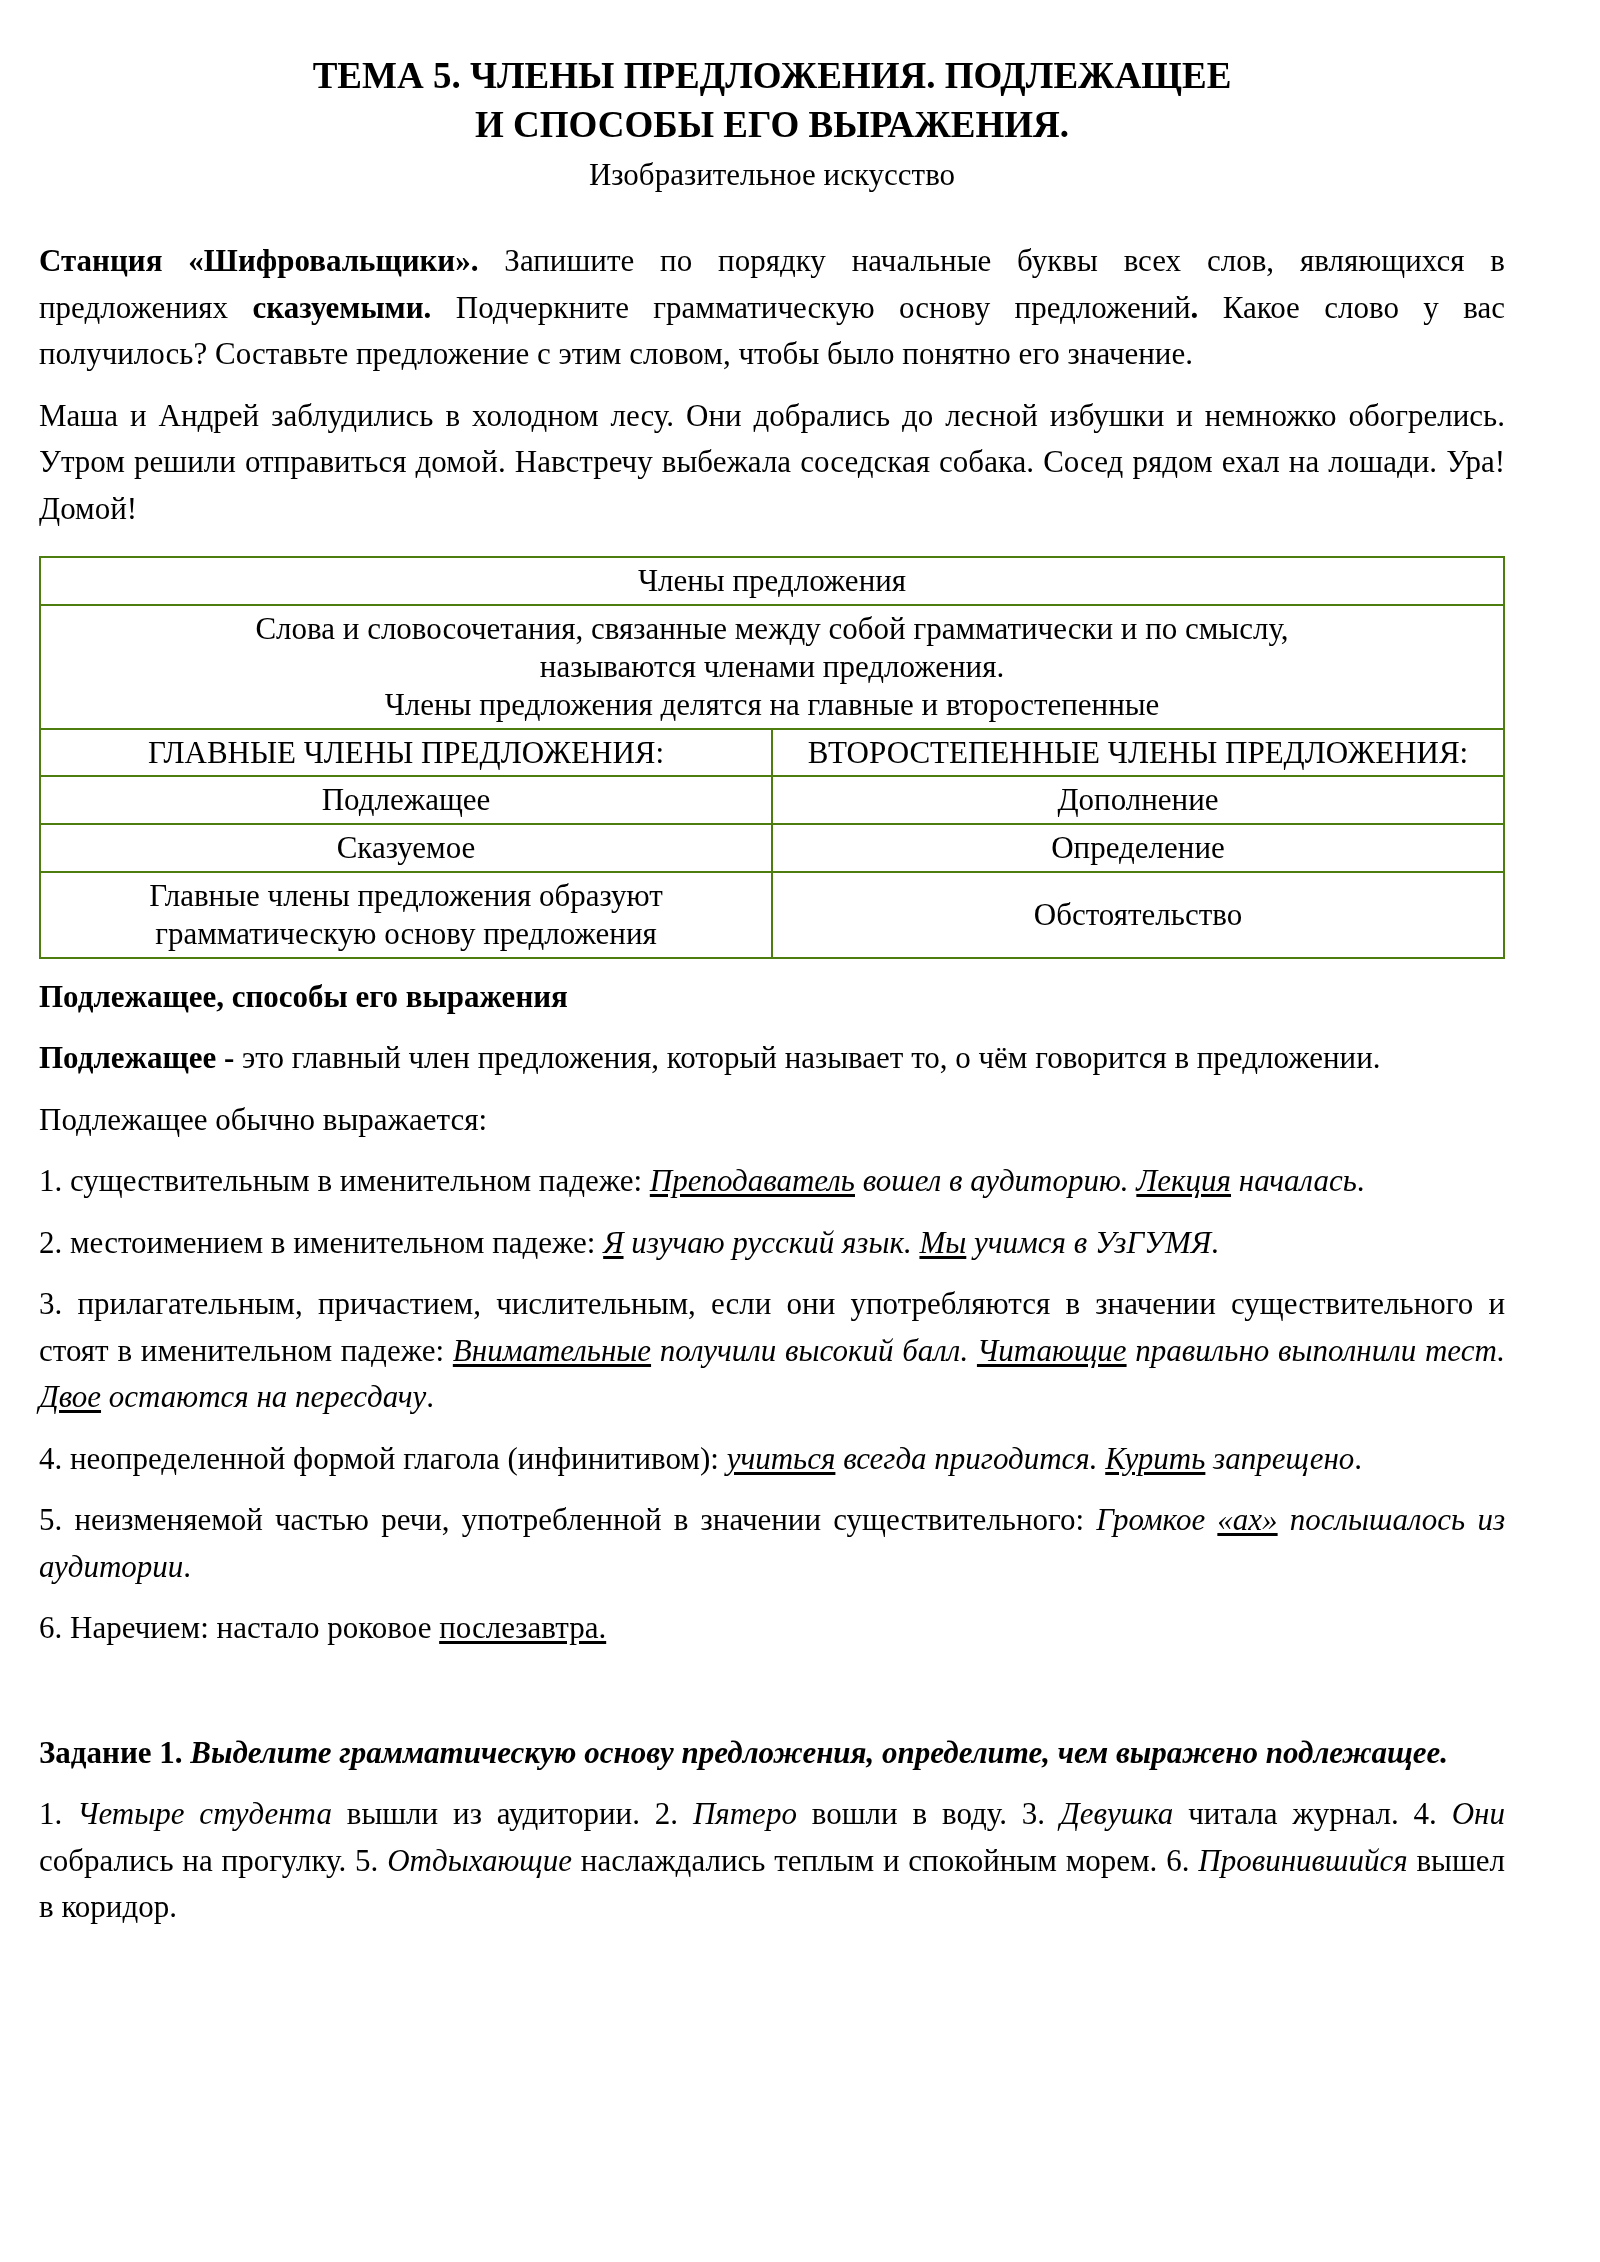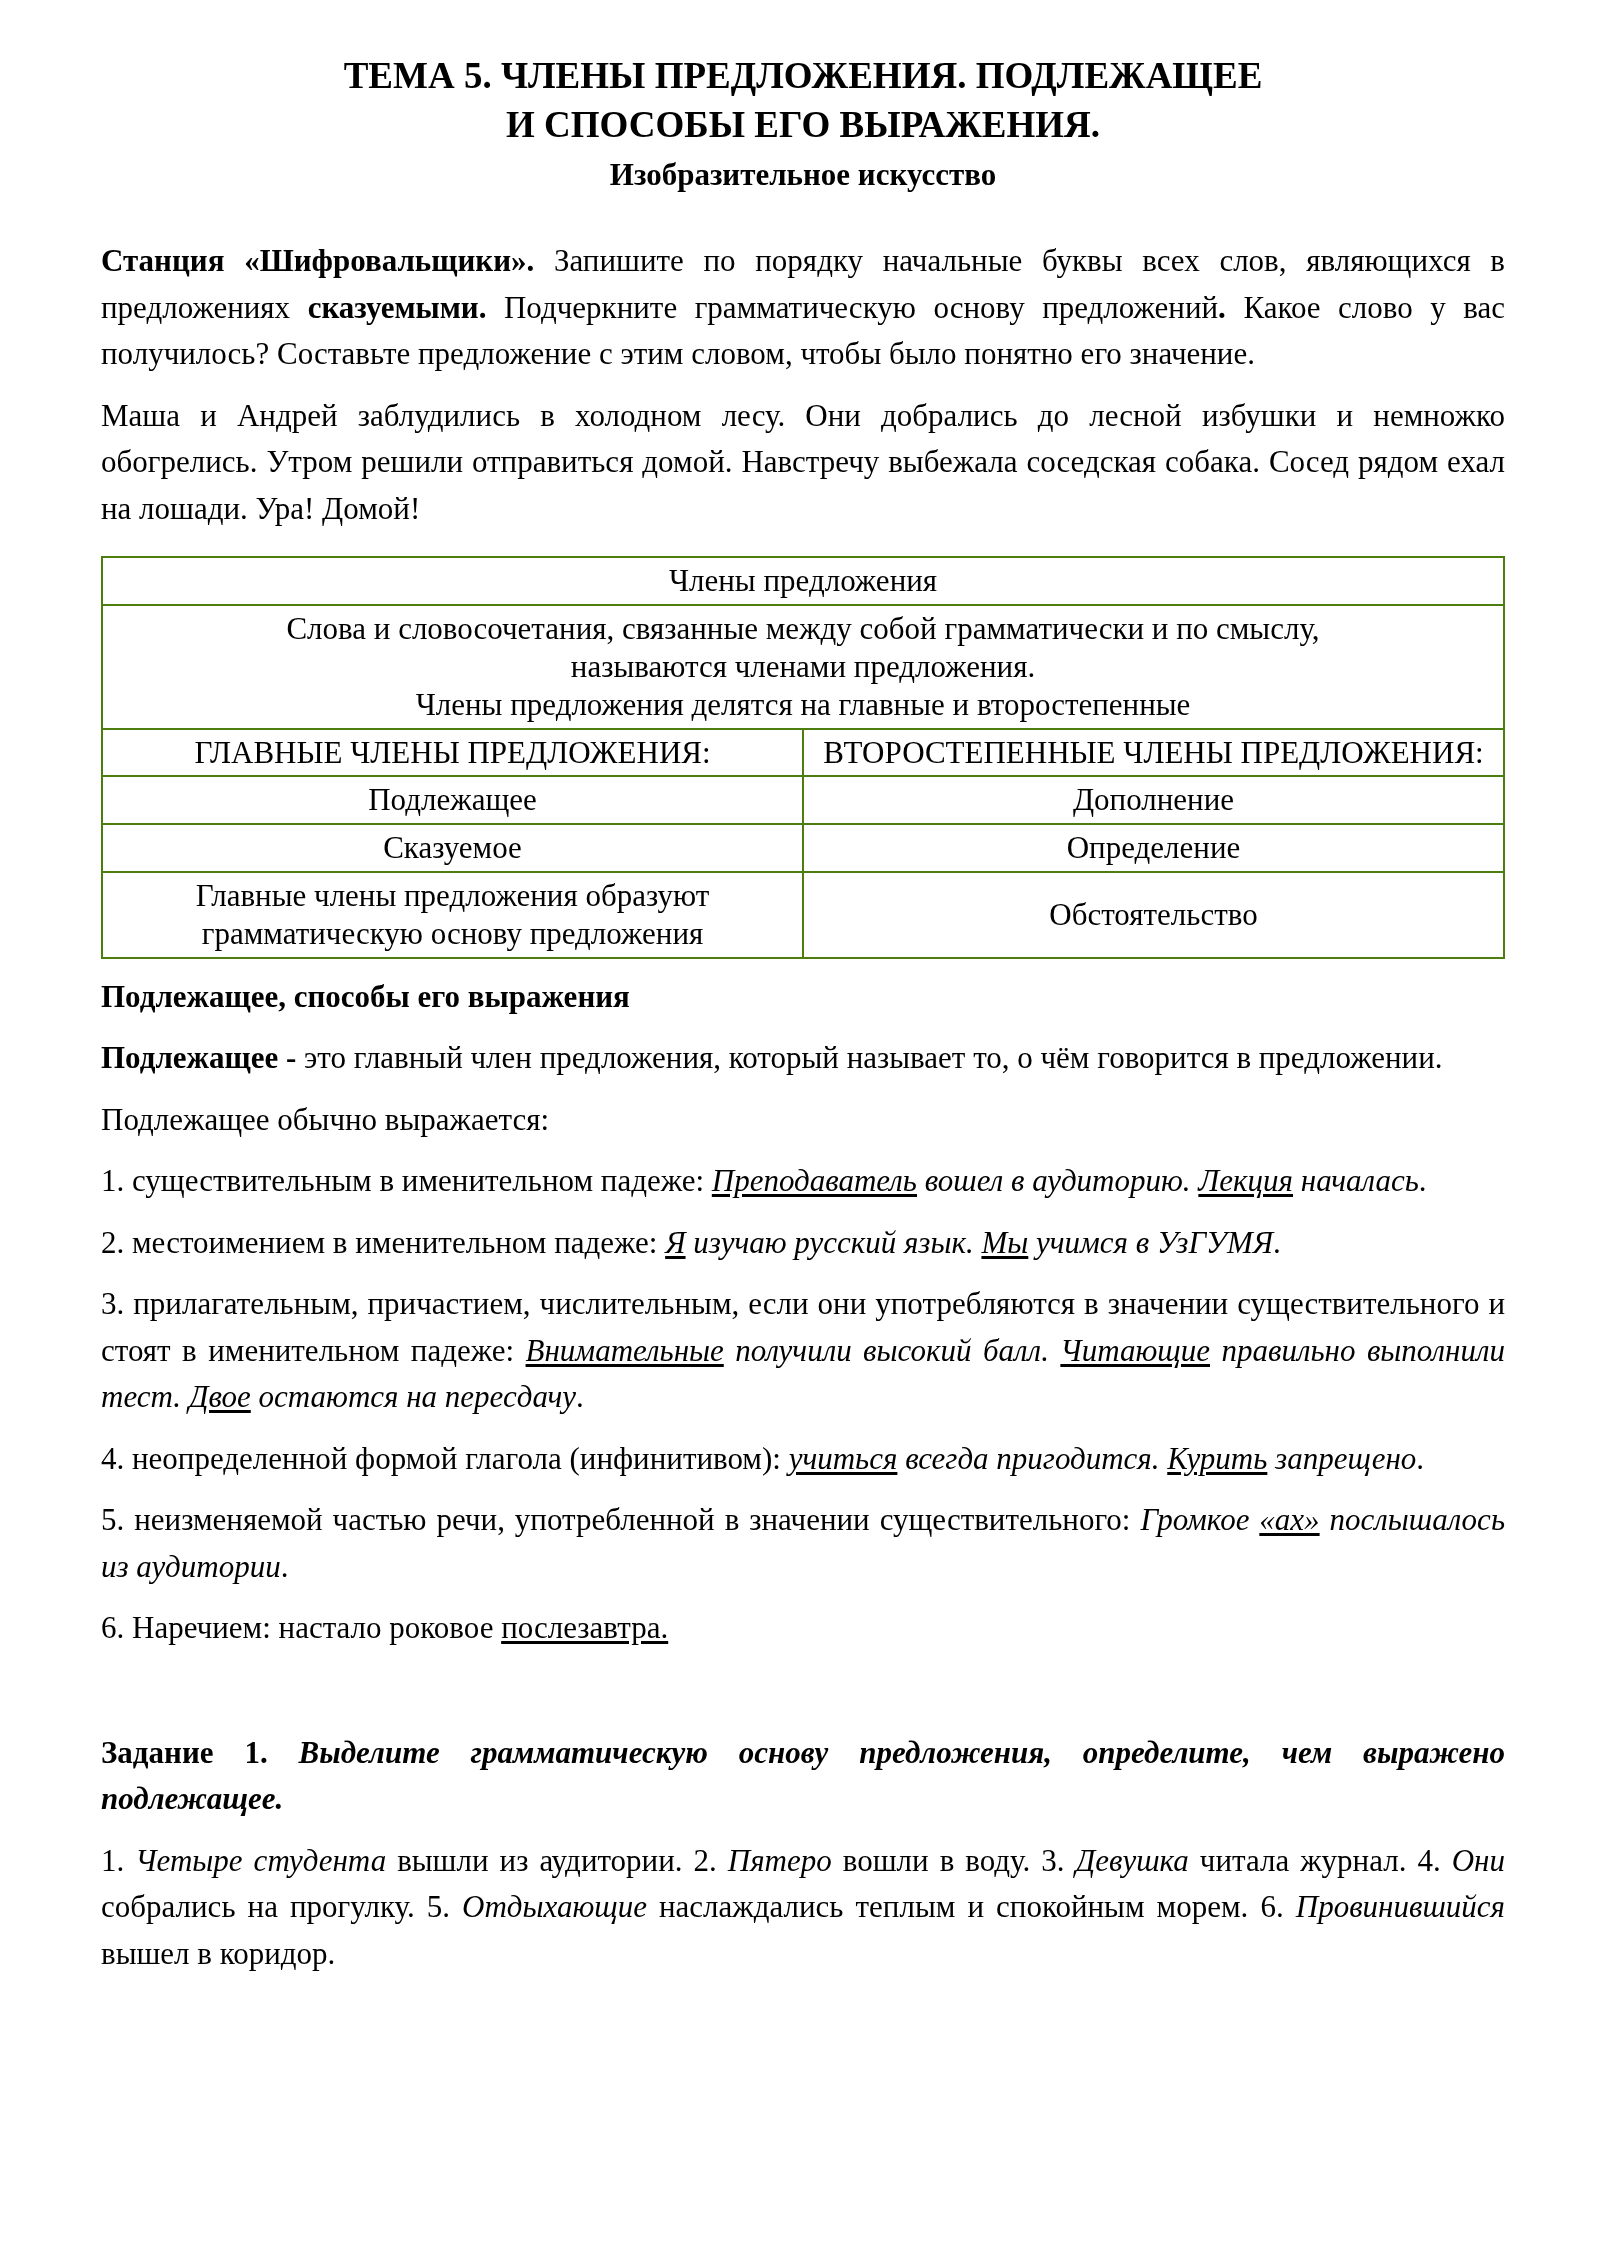--- a/index.html
+++ b/index.html
@@ -8,31 +8,31 @@
     width: 1600px;
     height: 2262px;
     overflow: hidden;
     color: #000000;
     font-family: "Liberation Serif", "DejaVu Serif", serif;
     font-size: 31px;
     margin: 0 auto;
     position: relative;
   }
   .page {
-    padding: 52px 95px 0 101px;
+    padding: 52px 95px 0 39px;
   }
   .doc-title {
     text-align: center;
     font-weight: bold;
     font-size: 37px;
     line-height: 1.32;
   }
   .doc-subtitle {
     text-align: center;
-    font-weight: bold;
+    font-weight: normal;
     font-size: 31px;
     line-height: 1.25;
     margin-top: 6px;
   }
   p.body-par {
     text-align: justify;
     line-height: 1.5;
     margin: 15px 0;
   }
   p.first-par { margin-top: 44px; }

